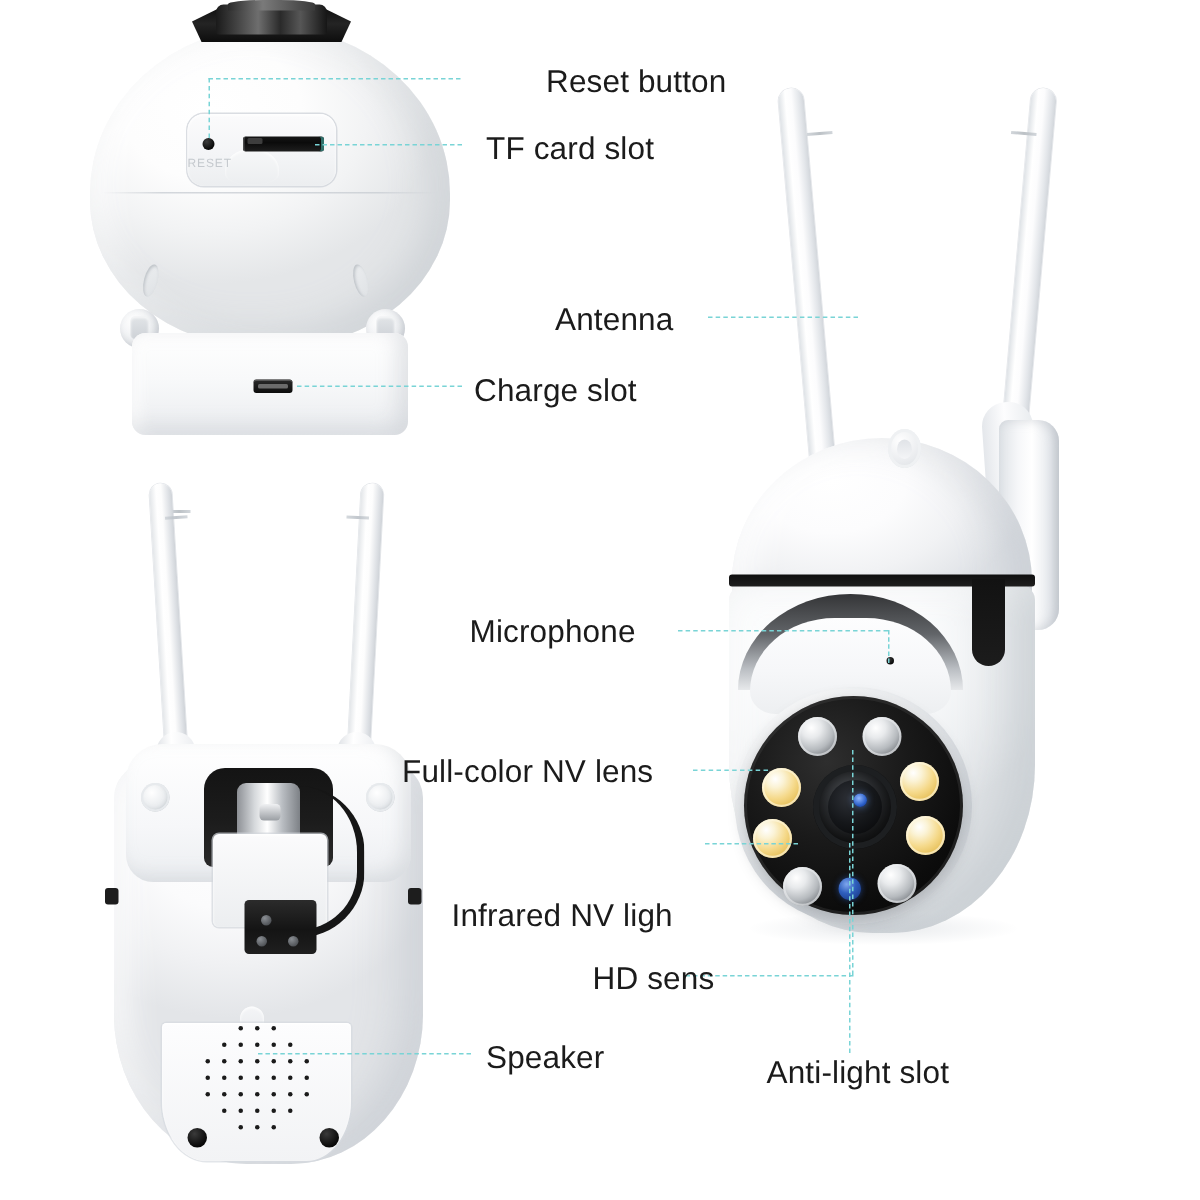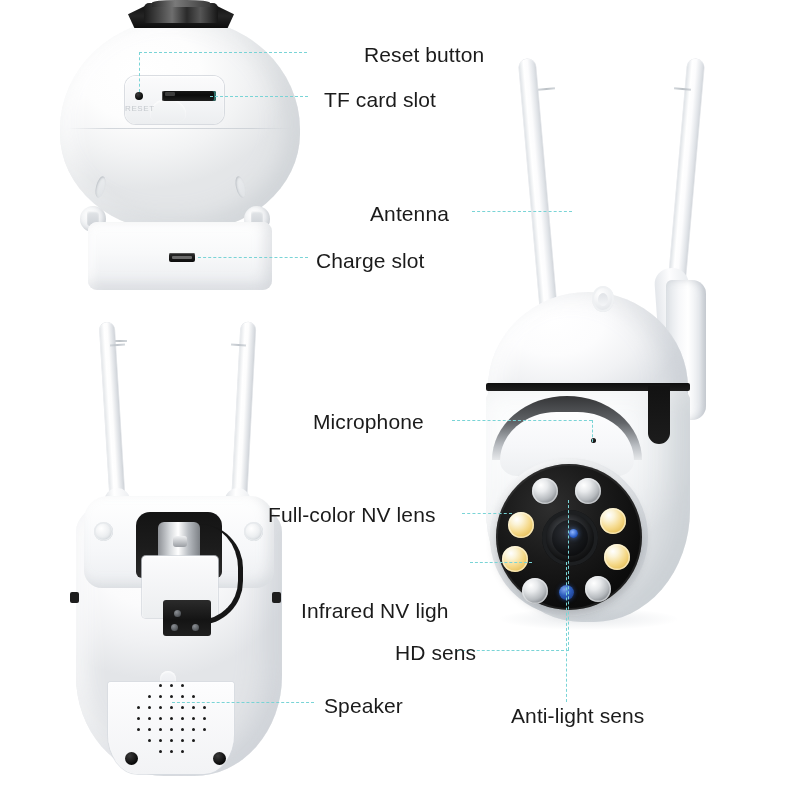--- a/index.html
+++ b/index.html
@@ -551,15 +551,15 @@
 
   <div class="label" style="left:316px;top:44px;margin-left:48px;">Reset button</div>
   <div class="label" style="left:324px;top:89px;">TF card slot</div>
   <div class="label" style="left:370px;top:203px;">Antenna</div>
   <div class="label" style="left:316px;top:250px;">Charge slot</div>
   <div class="label" style="left:313px;top:411px;">Microphone</div>
   <div class="label" style="left:268px;top:504px;">Full-color NV lens</div>
   <div class="label" style="left:301px;top:552px;margin-top:48px;">Infrared NV ligh</div>
   <div class="label" style="left:395px;top:642px;">HD sens</div>
   <div class="label" style="left:324px;top:695px;">Speaker</div>
-  <div class="label" style="left:511px;top:705px;">Anti-light sens</div>
+  <div class="label" style="left:511px;top:705px;">Anti-light slot</div>
 
 </div>
 
 </body></html>

